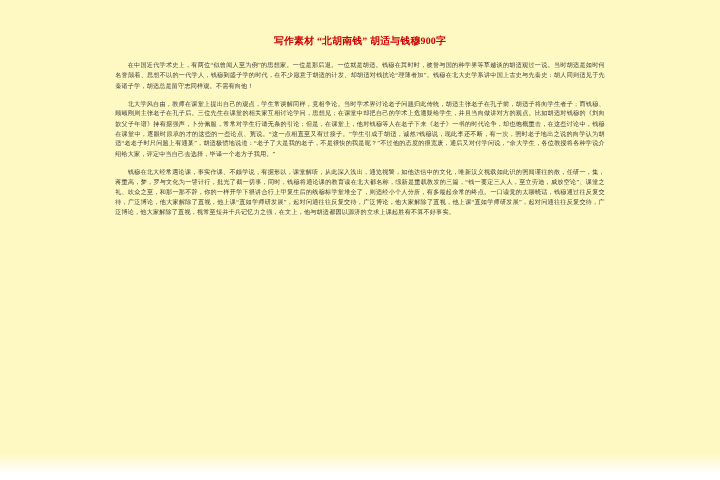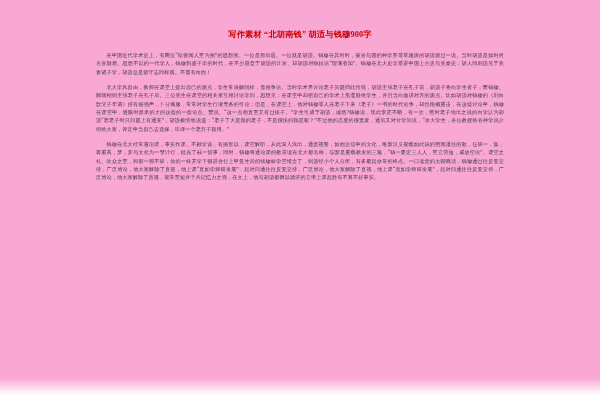--- a/index.html
+++ b/index.html
@@ -10,21 +10,21 @@
     width: 600px;
     height: 400px;
     background: #ffffff;
     font-family: "Liberation Serif", "DejaVu Serif", serif;
     overflow: hidden;
   }
   .page {
     position: relative;
     width: 600px;
     height: 400px;
-    background: #f9a8d4;
+    background: #fef9c3;
     box-sizing: border-box;
     padding: 28px 96px 20px 96px;
   }
   .doc-title {
     text-align: center;
     color: #cc0000;
     font-size: 8.2px;
     font-weight: bold;
     letter-spacing: 0.2px;
     line-height: 13px;

